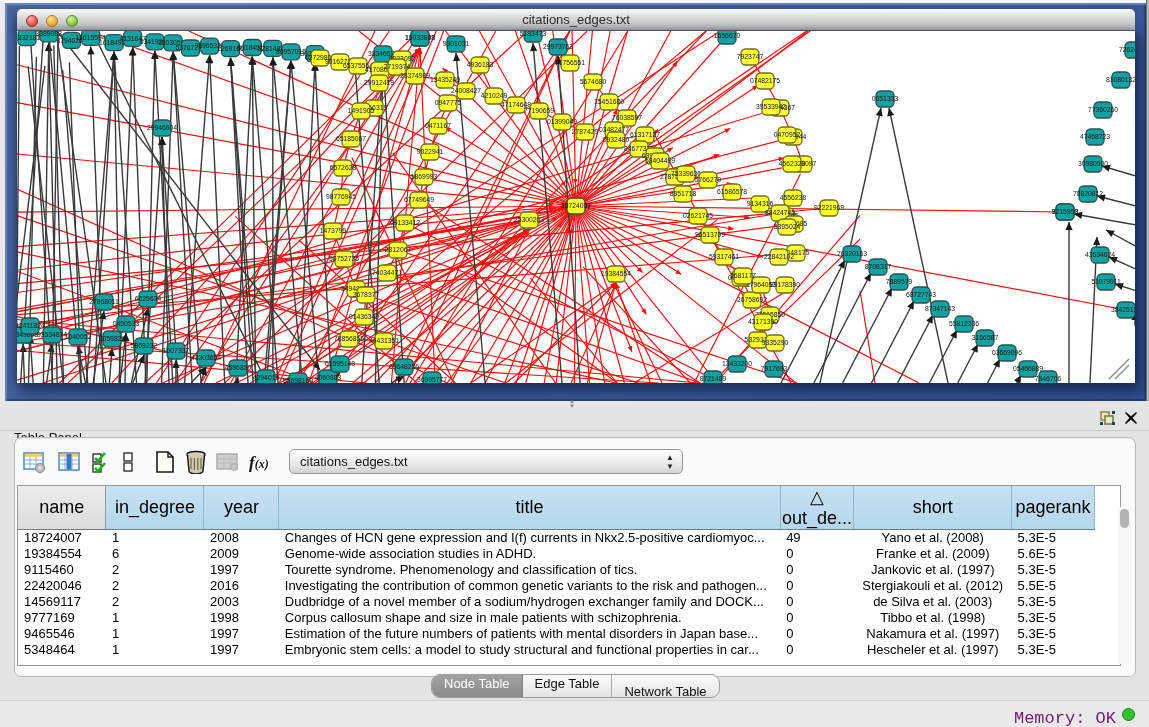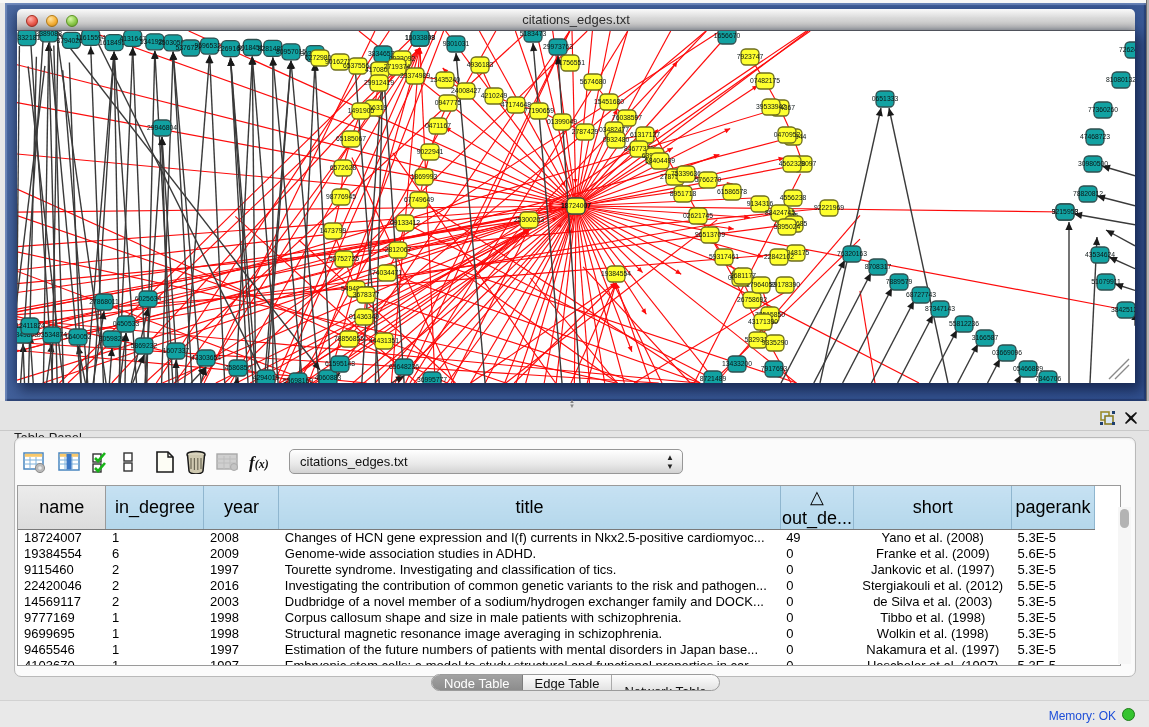--- a/index.html
+++ b/index.html
@@ -37,28 +37,28 @@
   border:1px solid #9a9a9a; background:#fff; }
 table { border-collapse:collapse; table-layout:fixed; width:1077px; font-size:13px; color:#000; }
 th { background:linear-gradient(#c6e1f2,#b4d7eb); font-weight:normal; font-size:18px;
   border-right:1px solid #8fb6cf; border-bottom:1px solid #7a7a7a; height:21px; padding:0; }
 th.c1 { background:linear-gradient(#ececec,#dcdcdc); border-right:1px solid #9a9a9a; }
 td { height:16px; padding:0 0 0 6px; white-space:nowrap; overflow:hidden; }
 td.c6 { text-align:center; padding:0;margin-left:28px; }
 .c1{width:87px} .c2{width:97px} .c3{width:74px} .c4{width:496px} .c5{width:73px} .c6{width:156px} .c7{width:82px}
 #vscroll { position:absolute; right:4px; top:69px; width:13px; height:157px; background:#f6f6f6; }
 #vscroll .thumb { position:absolute; left:2px; top:2px; width:9px; height:19px; background:#b3b3b3; border-radius:5px; }
-#tabs { position:absolute; left:431px; top:273px; height:17px; display:flex; font-size:13px;
+#tabs { position:absolute; left:431px; top:273px; height:24px; display:flex; font-size:13px;
   border:1px solid #9b9b9b; border-radius:9px; overflow:hidden; background:linear-gradient(#fdfdfd,#e3e3e3); }
 #tabs div { padding:0 12px; line-height:18px; color:#111; border-right:1px solid #aaa; }
 #tabs div.sel { background:linear-gradient(#a2a2a2,#8c8c8c); color:#fff; border-right:1px solid #7d7d7d; }
 #tabs div:last-child { border-right:none;margin-top:8px; }
 #status { position:absolute; left:0; top:299px; width:1149px; height:27px; background:#e9e9e9;
   border-top:1px solid #d2d2d2; }
-#status span { position:absolute; right:33px; top:8px; font-size:12px; color:#1d4ed8; }
+#status span { position:absolute; right:33px; top:8px; font-size:17px; color:#701a75;font-family:Liberation Mono, monospace; }
 #memdot { position:absolute; right:14px; top:7px; width:13px; height:13px; border-radius:50%;
   background:#35c42f; border:1.5px solid #1f7a1a; }
 .ticon { display:inline-block; vertical-align:top; }
 </style></head>
 <body>
 <div id="page">
   <div id="topstrip"></div>
   <div id="frame"></div>
   <div id="titlebar">citations_edges.txt</div>
   <div class="tl" id="tl1"></div>
@@ -955,21 +955,21 @@
                 <td class="c3">2009</td>
                 <td class="c4">Genome-wide association studies in ADHD.</td>
                 <td class="c5">0</td>
                 <td class="c6">Franke et al. (2009)</td>
                 <td class="c7">5.6E-5</td>
               </tr>
 <tr>
                 <td class="c1">9115460</td>
                 <td class="c2">2</td>
                 <td class="c3">1997</td>
-                <td class="c4">Tourette syndrome. Investigating and classification of tics.</td>
+                <td class="c4">Tourette syndrome. Phenomenology and classification of tics.</td>
                 <td class="c5">0</td>
                 <td class="c6">Jankovic et al. (1997)</td>
                 <td class="c7">5.3E-5</td>
               </tr>
 <tr>
                 <td class="c1">22420046</td>
                 <td class="c2">2</td>
                 <td class="c3">2016</td>
                 <td class="c4">Investigating the contribution of common genetic variants to the risk and pathogen...</td>
                 <td class="c5">0</td>
@@ -988,39 +988,30 @@
 <tr>
                 <td class="c1">9777169</td>
                 <td class="c2">1</td>
                 <td class="c3">1998</td>
                 <td class="c4">Corpus callosum shape and size in male patients with schizophrenia.</td>
                 <td class="c5">0</td>
                 <td class="c6">Tibbo et al. (1998)</td>
                 <td class="c7">5.3E-5</td>
               </tr>
 <tr>
-                <td class="c1">9699695</td>
-                <td class="c2">1</td>
-                <td class="c3">1998</td>
-                <td class="c4">Structural magnetic resonance image averaging in schizophrenia.</td>
-                <td class="c5">0</td>
-                <td class="c6">Wolkin et al. (1998)</td>
-                <td class="c7">5.3E-5</td>
-              </tr>
-<tr>
                 <td class="c1">9465546</td>
                 <td class="c2">1</td>
                 <td class="c3">1997</td>
                 <td class="c4">Estimation of the future numbers of patients with mental disorders in Japan base...</td>
                 <td class="c5">0</td>
                 <td class="c6">Nakamura et al. (1997)</td>
                 <td class="c7">5.3E-5</td>
               </tr>
 <tr>
-                <td class="c1">4103670</td>
+                <td class="c1">5348464</td>
                 <td class="c2">1</td>
                 <td class="c3">1997</td>
                 <td class="c4">Embryonic stem cells: a model to study structural and functional properties in car...</td>
                 <td class="c5">0</td>
                 <td class="c6">Hescheler et al. (1997)</td>
                 <td class="c7">5.3E-5</td>
               </tr>
         </tbody>
           </table>
       </div>

